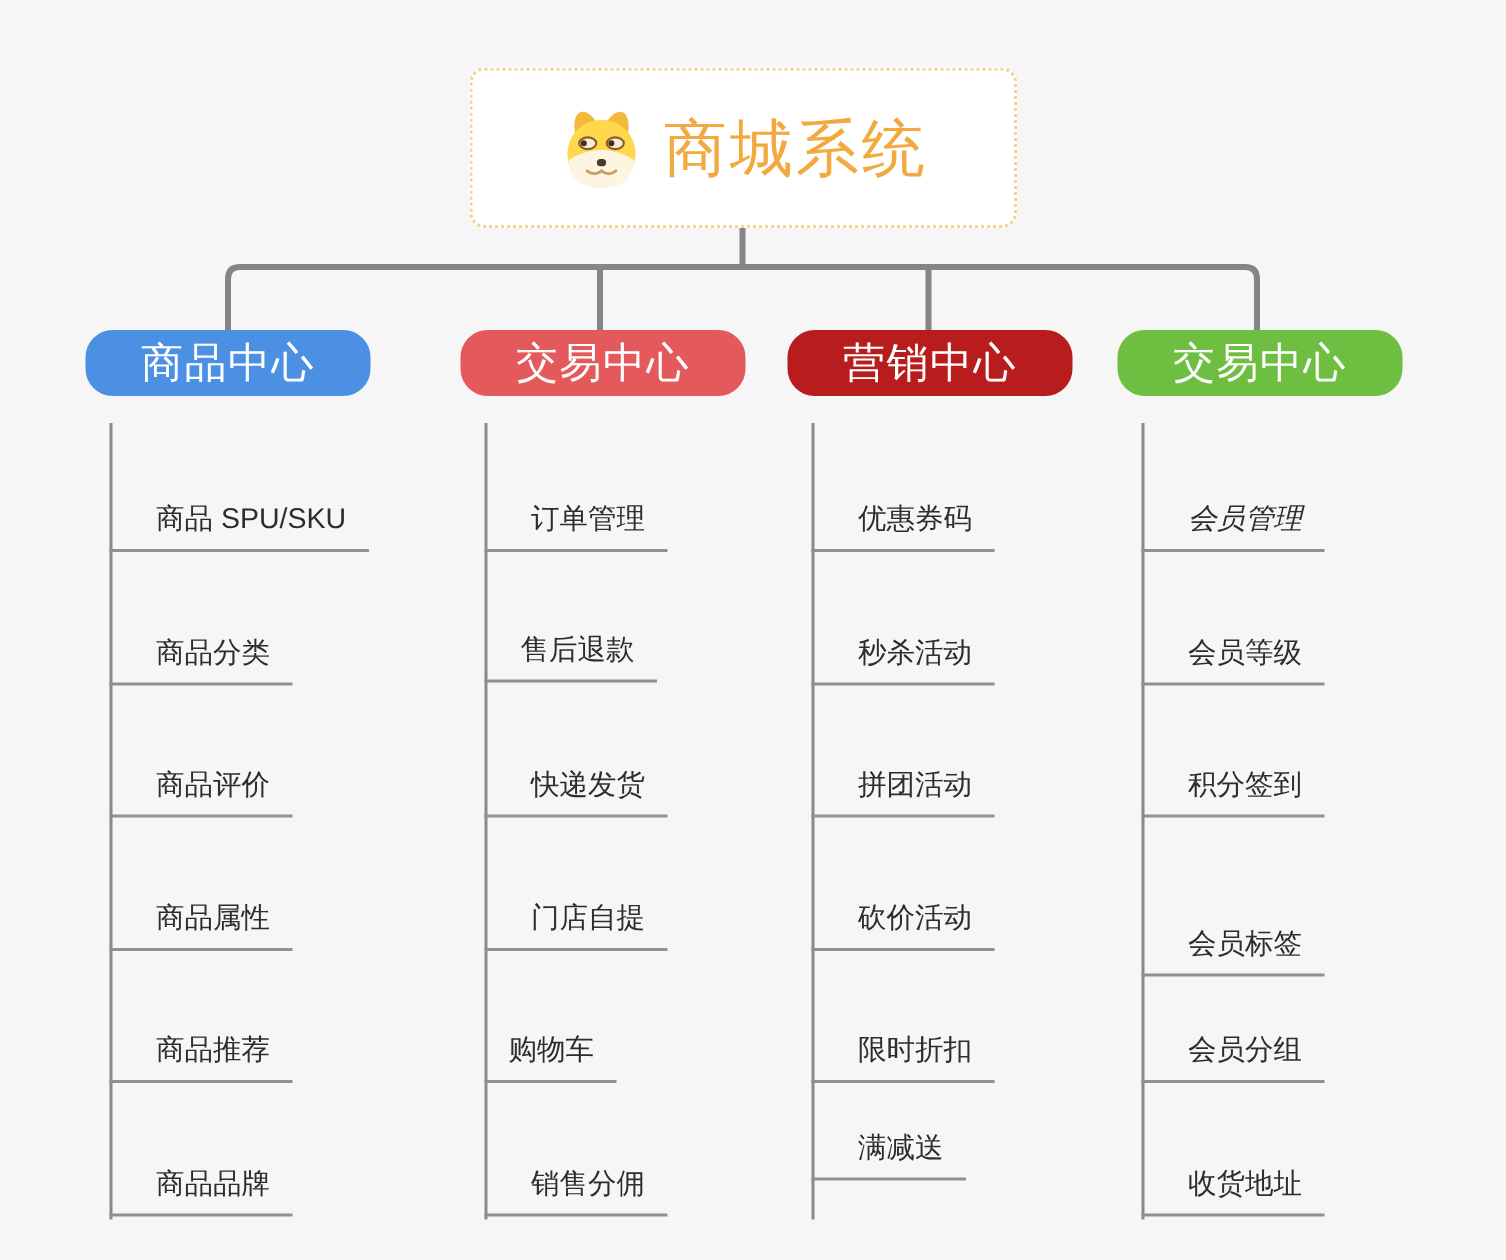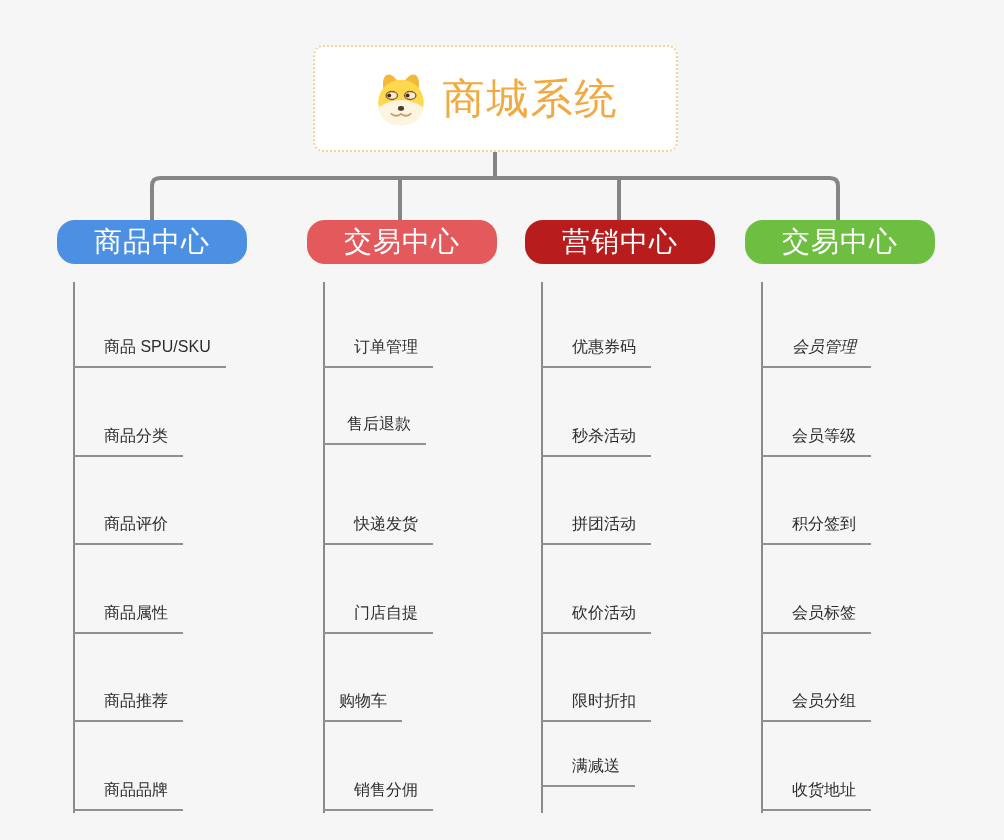--- a/index.html
+++ b/index.html
@@ -30,21 +30,21 @@
     color:#ffffff;font-size:28px;letter-spacing:1px;
     display:flex;align-items:center;justify-content:center;
     box-sizing:border-box;
   }
   .branch-children{position:absolute;left:16px;top:62px;width:220px;height:533px;}
   .branch-children::before{
     content:"";position:absolute;left:0;top:0;width:2px;height:531px;background:#8a8a8a;
   }
   .leaf{
     position:absolute;left:0;
-    font-size:16px;line-height:28px;color:#2d2d2d;
+    font-size:19px;line-height:28px;color:#2d2d2d;
     padding:0 15px 5px 31px;
     border-bottom:2px solid #909090;
     white-space:nowrap;
   }
 </style>
 </head>
 <body>
 
 <div class="canvas">
 
@@ -81,25 +81,25 @@
           <div class="leaf" style="top: 228.2px;">商品评价</div>
           <div class="leaf" style="top: 405.4px;">商品推荐</div>
           <div class="leaf" style="top: 494px;">商品品牌</div>
         </div>
     </div>
 
     <div class="branch" style="left: 307px;">
       <div class="branch-header" style="background: rgb(228, 89, 91);">交易中心</div>
       <div class="branch-children">
           <div class="leaf" style="top: 51px;">订单管理</div>
-          <div class="leaf" style="top: 128px; padding-left: 24px;">售后退款</div>
+          <div class="leaf" style="top: 138px; padding-left: 24px;">售后退款</div>
           <div class="leaf" style="top: 228.2px;">快递发货</div>
           <div class="leaf" style="top: 316.8px;">门店自提</div>
           <div class="leaf" style="top: 405.4px; padding-left: 16px;">购物车</div>
-          <div class="leaf" style="top: 494px;">销售分佣</div>
+          <div class="leaf" style="top: 494px; font-family: Liberation Mono, monospace;">销售分佣</div>
         </div>
     </div>
 
     <div class="branch" style="left: 525px;">
       <div class="branch-header" style="background: #b91c1c;">营销中心</div>
       <div class="branch-children">
           <div class="leaf" style="top: 51px;">优惠券码</div>
           <div class="leaf" style="top: 139.6px;">秒杀活动</div>
           <div class="leaf" style="top: 228.2px;">拼团活动</div>
           <div class="leaf" style="top: 316.8px;">砍价活动</div>
@@ -107,20 +107,20 @@
           <div class="leaf" style="top: 470px; font-family: Liberation Serif, serif;">满减送</div>
         </div>
     </div>
 
     <div class="branch" style="left: 745px;">
       <div class="branch-header" style="background: rgb(109, 190, 65);">交易中心</div>
       <div class="branch-children">
           <div class="leaf" style="top: 51px; font-style: italic;">会员管理</div>
           <div class="leaf" style="top: 139.6px;">会员等级</div>
           <div class="leaf" style="top: 228.2px;">积分签到</div>
-          <div class="leaf" style="top: 317px;">会员标签</div>
+          <div class="leaf" style="top: 334px;">会员标签</div>
           <div class="leaf" style="top: 494px;">收货地址</div>
           <div class="leaf" style="top: 405.4px;">会员分组</div>
         </div>
     </div>
   </div>
 
 </div>
 
 </body></html>

